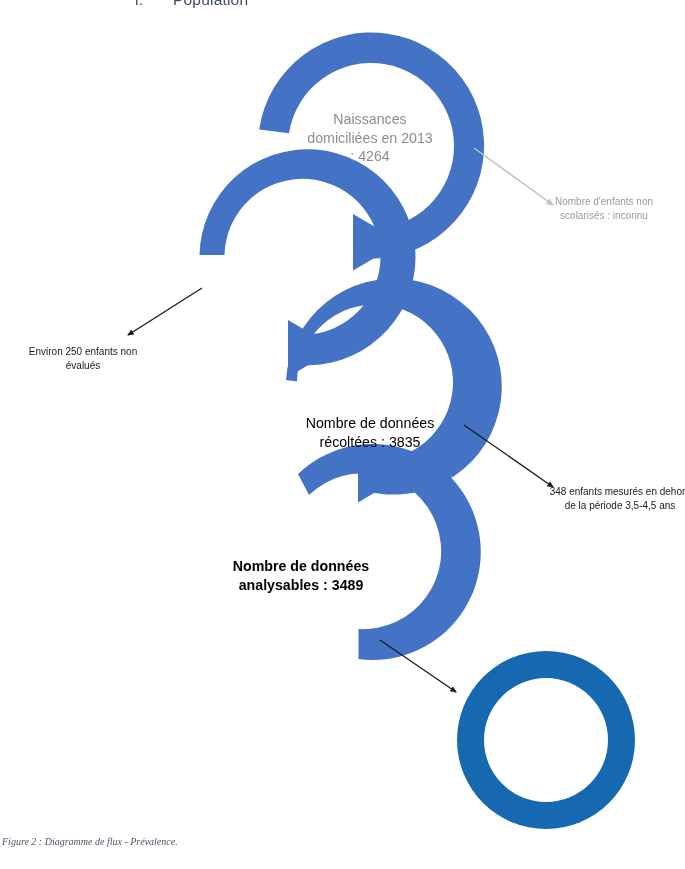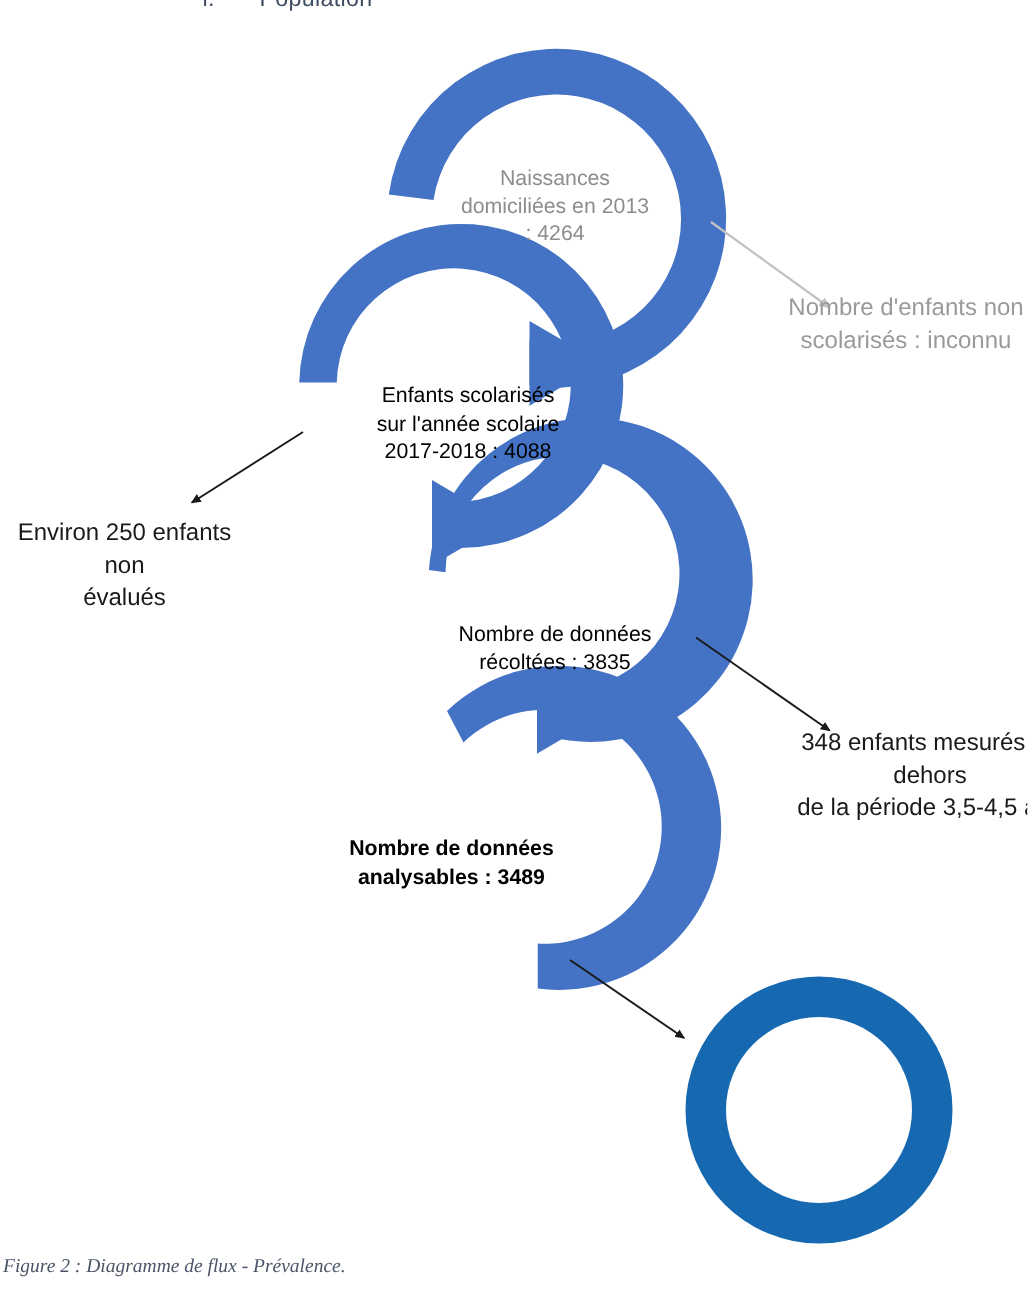--- a/index.html
+++ b/index.html
@@ -56,36 +56,36 @@
     color: #8d8d8d;
   }
   .node-label.bold {
     font-weight: bold;
     font-size: 14.2px;
   }
   .side-label {
     position: absolute;
     text-align: center;
     line-height: 1.35;
-    font-size: 16px;
+    font-size: 10px;
     color: #1a1a1a;
     white-space: pre-line;
   }
   .side-label.muted {
     color: #9a9a9a;
   }
 
   
   .figure-caption {
     position: absolute;
     left: 2px;
     top: 836px;
     font-family: "Liberation Serif", serif;
     font-style: italic;
-    font-size: 13px;
+    font-size: 10px;
     color: #4a5568;
     white-space: nowrap;
   }
 </style>
 </head>
 <body>
 
 <div id="page">
 
   <div class="section-heading">
@@ -153,23 +153,20 @@
 
     <line x1="464" y1="425" x2="553" y2="487" stroke="#1a1a1a" stroke-width="1.3" marker-end="url(#arrowDark)"></line>
 
     <line x1="380" y1="640" x2="456" y2="692" stroke="#1a1a1a" stroke-width="1.3" marker-end="url(#arrowDark)"></line>
   </svg>
 
   <div class="node-label muted" style="left:280px; top:110px; width:180px;">Naissances
 domiciliées en 2013
 : 4264</div>
 
-  <div class="node-label" style="left:212px; top:255px; width:200px;">Enfants scolarisés
-sur l'année scolaire
-2017-2018 : 4088</div>
 
   <div class="node-label" style="left:275px; top:414px; width:190px;">Nombre de données
 récoltées : 3835</div>
 
   <div class="node-label bold" style="left:206px; top:557px; width:190px;">Nombre de données
 analysables : 3489</div>
 
 
   <div class="side-label muted" style="left:523px; top:195px; width:162px;">Nombre d'enfants non
 scolarisés : inconnu</div>

